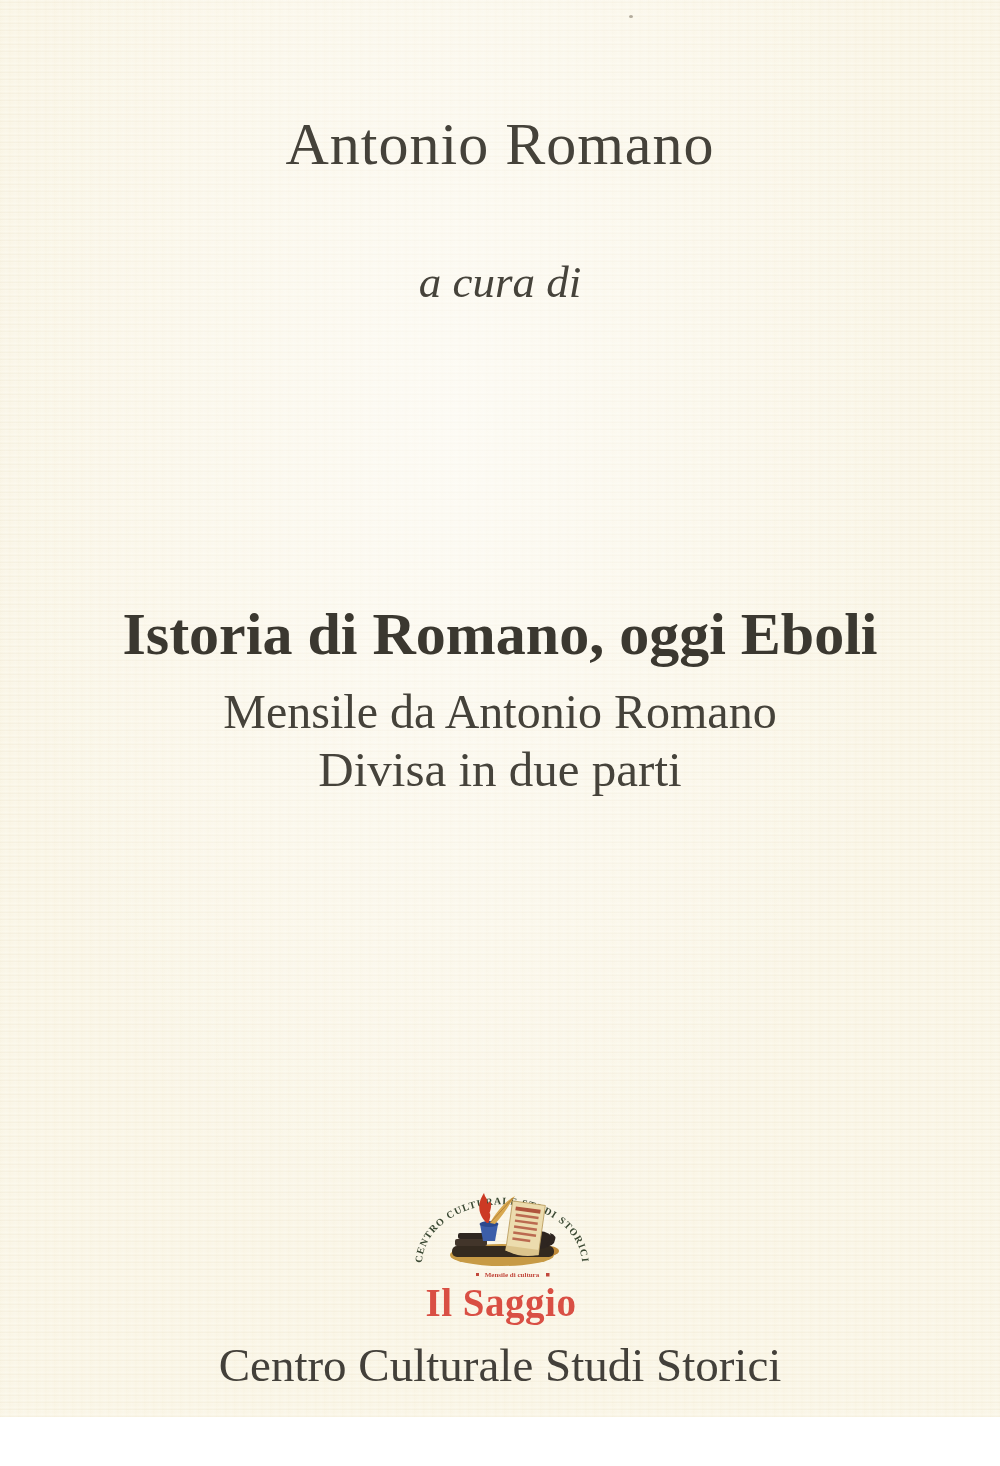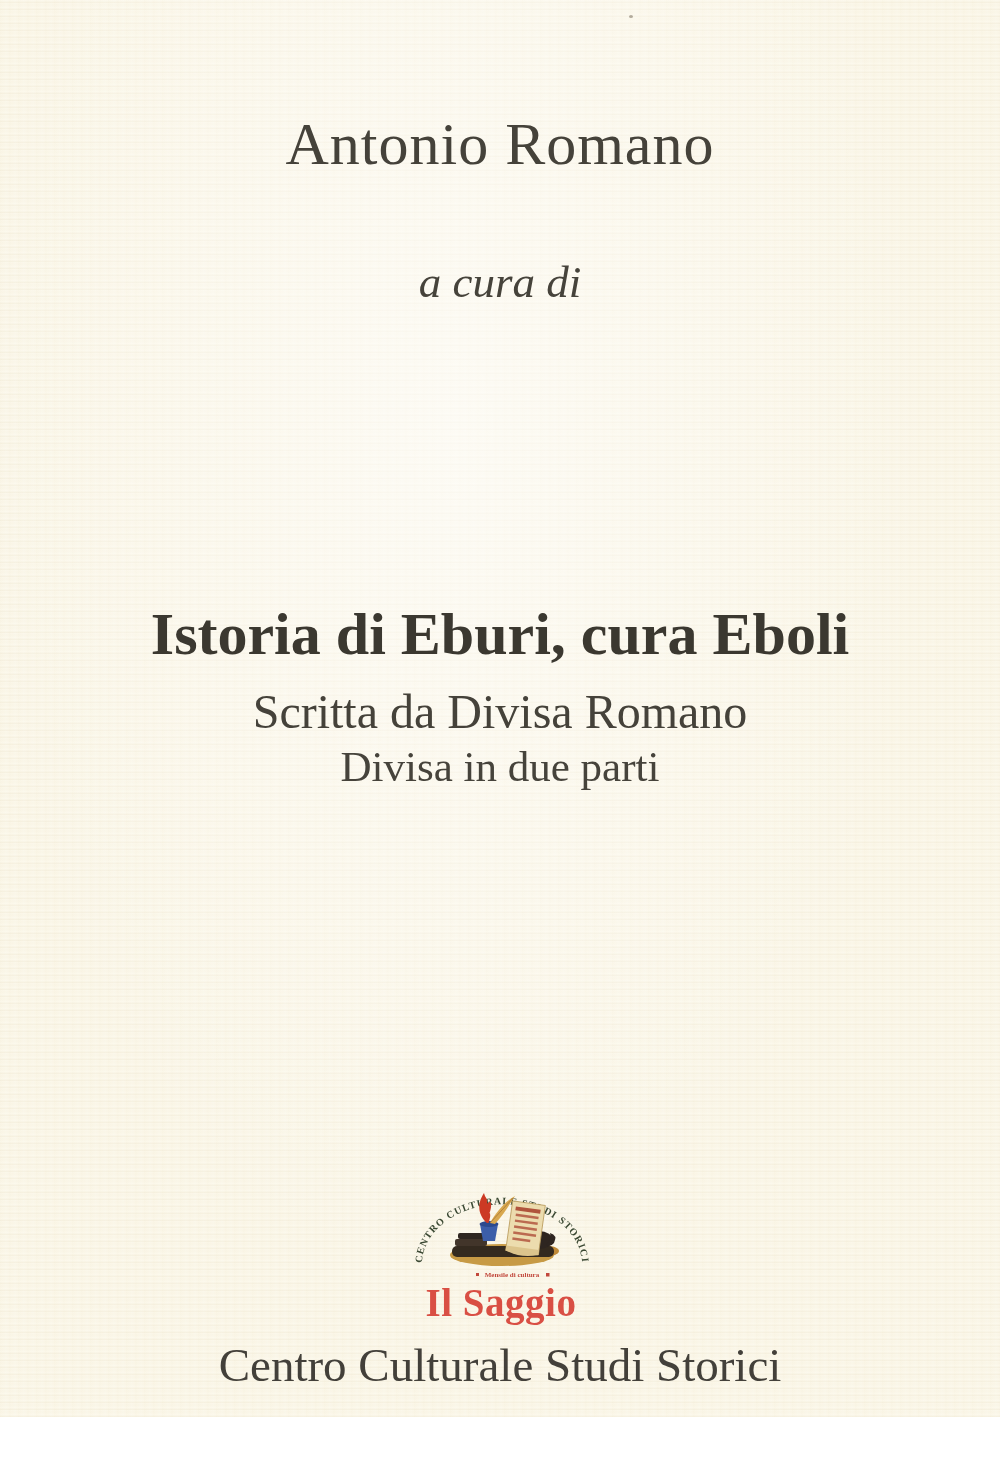--- a/index.html
+++ b/index.html
@@ -39,21 +39,21 @@
     right: 0;
     text-align: center;
     line-height: 1;
     white-space: nowrap;
   }
   .author      { top: 114px; font-size: 60px; letter-spacing: 1px; color: #45423a; }
   .curated-by  { top: 260px; font-size: 45px; color: #46433b; font-style: italic; }
   .curator     { top: 308px; font-size: 50px; color: #45423a; }
   .book-title  { top: 604px; font-size: 60px; font-weight: bold; color: #3b3830; }
   .subtitle    { top: 688px; font-size: 48px; color: #45423a; }
-  .subtitle2   { top: 745px; font-size: 43px; color: #46433b; }
+  .subtitle2   { top: 745px; font-size: 49px; color: #46433b; }
   .publisher   { top: 1342px; font-size: 47px; color: #43403a; }
 
   .logo-wrap {
     position: absolute;
     left: 400px;
     top: 1183px;
     width: 200px;
     height: 152px;
   }
   .speck {
@@ -70,22 +70,22 @@
 <body>
 
 <div class="page">
 
   <div class="speck"></div>
 
   <div class="line author">Antonio Romano</div>
 
   <div class="line curated-by">a cura di</div>
 
-  <div class="line book-title">Istoria di Eburi, cura Eboli</div>
-  <div class="line subtitle">Scritta da Divisa Romano</div>
+  <div class="line book-title">Istoria di Romano, oggi Eboli</div>
+  <div class="line subtitle">Mensile da Antonio Romano</div>
   <div class="line subtitle2">Divisa in due parti</div>
 
   <div class="logo-wrap">
     <svg width="200" height="152" viewBox="0 0 200 152">
       <defs>
         <path id="arcPath" d="M 26 100 A 80 60 0 1 1 178 100" fill="none"></path>
       </defs>
 
       <text font-family="Liberation Serif, DejaVu Serif, serif" font-size="10" font-weight="bold" fill="#3a4832" letter-spacing="1.1">
         <textPath href="#arcPath" startOffset="50%" text-anchor="middle">CENTRO CULTURALE STUDI STORICI</textPath>

